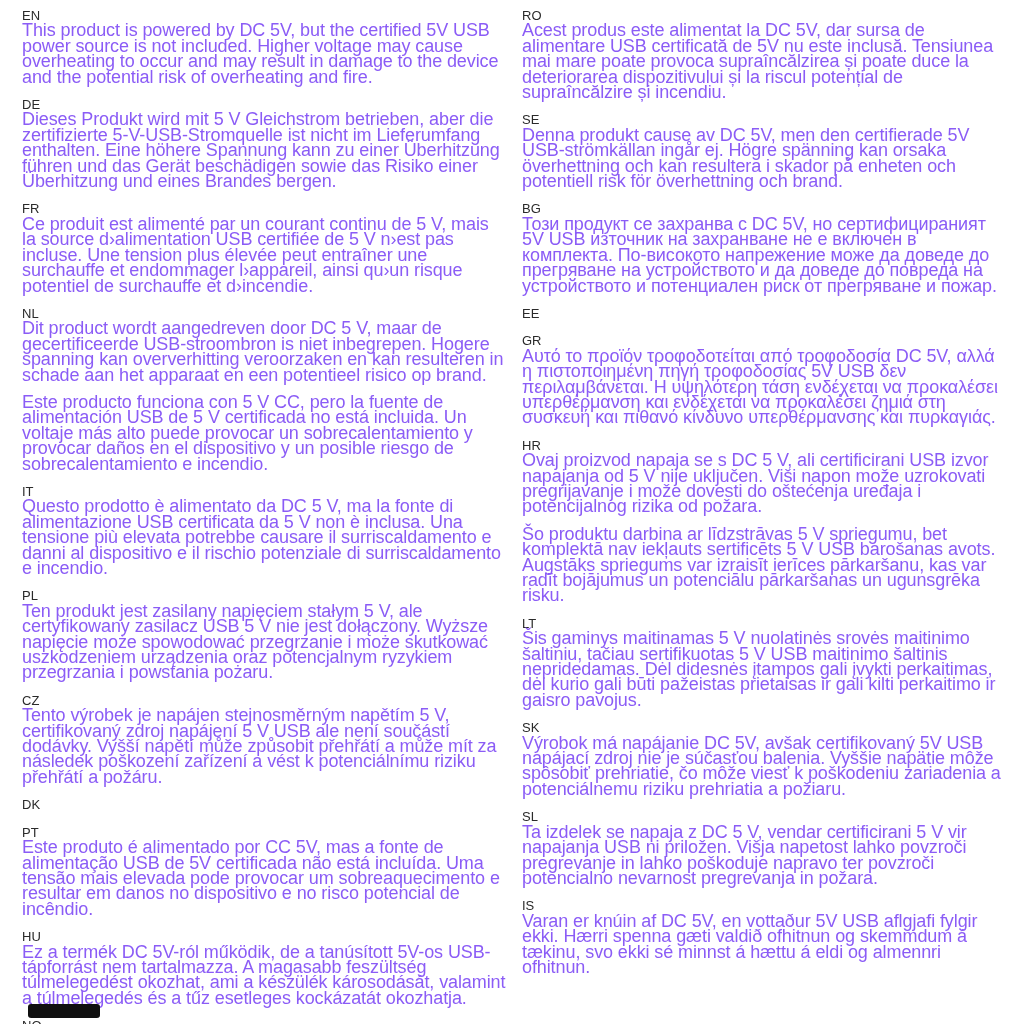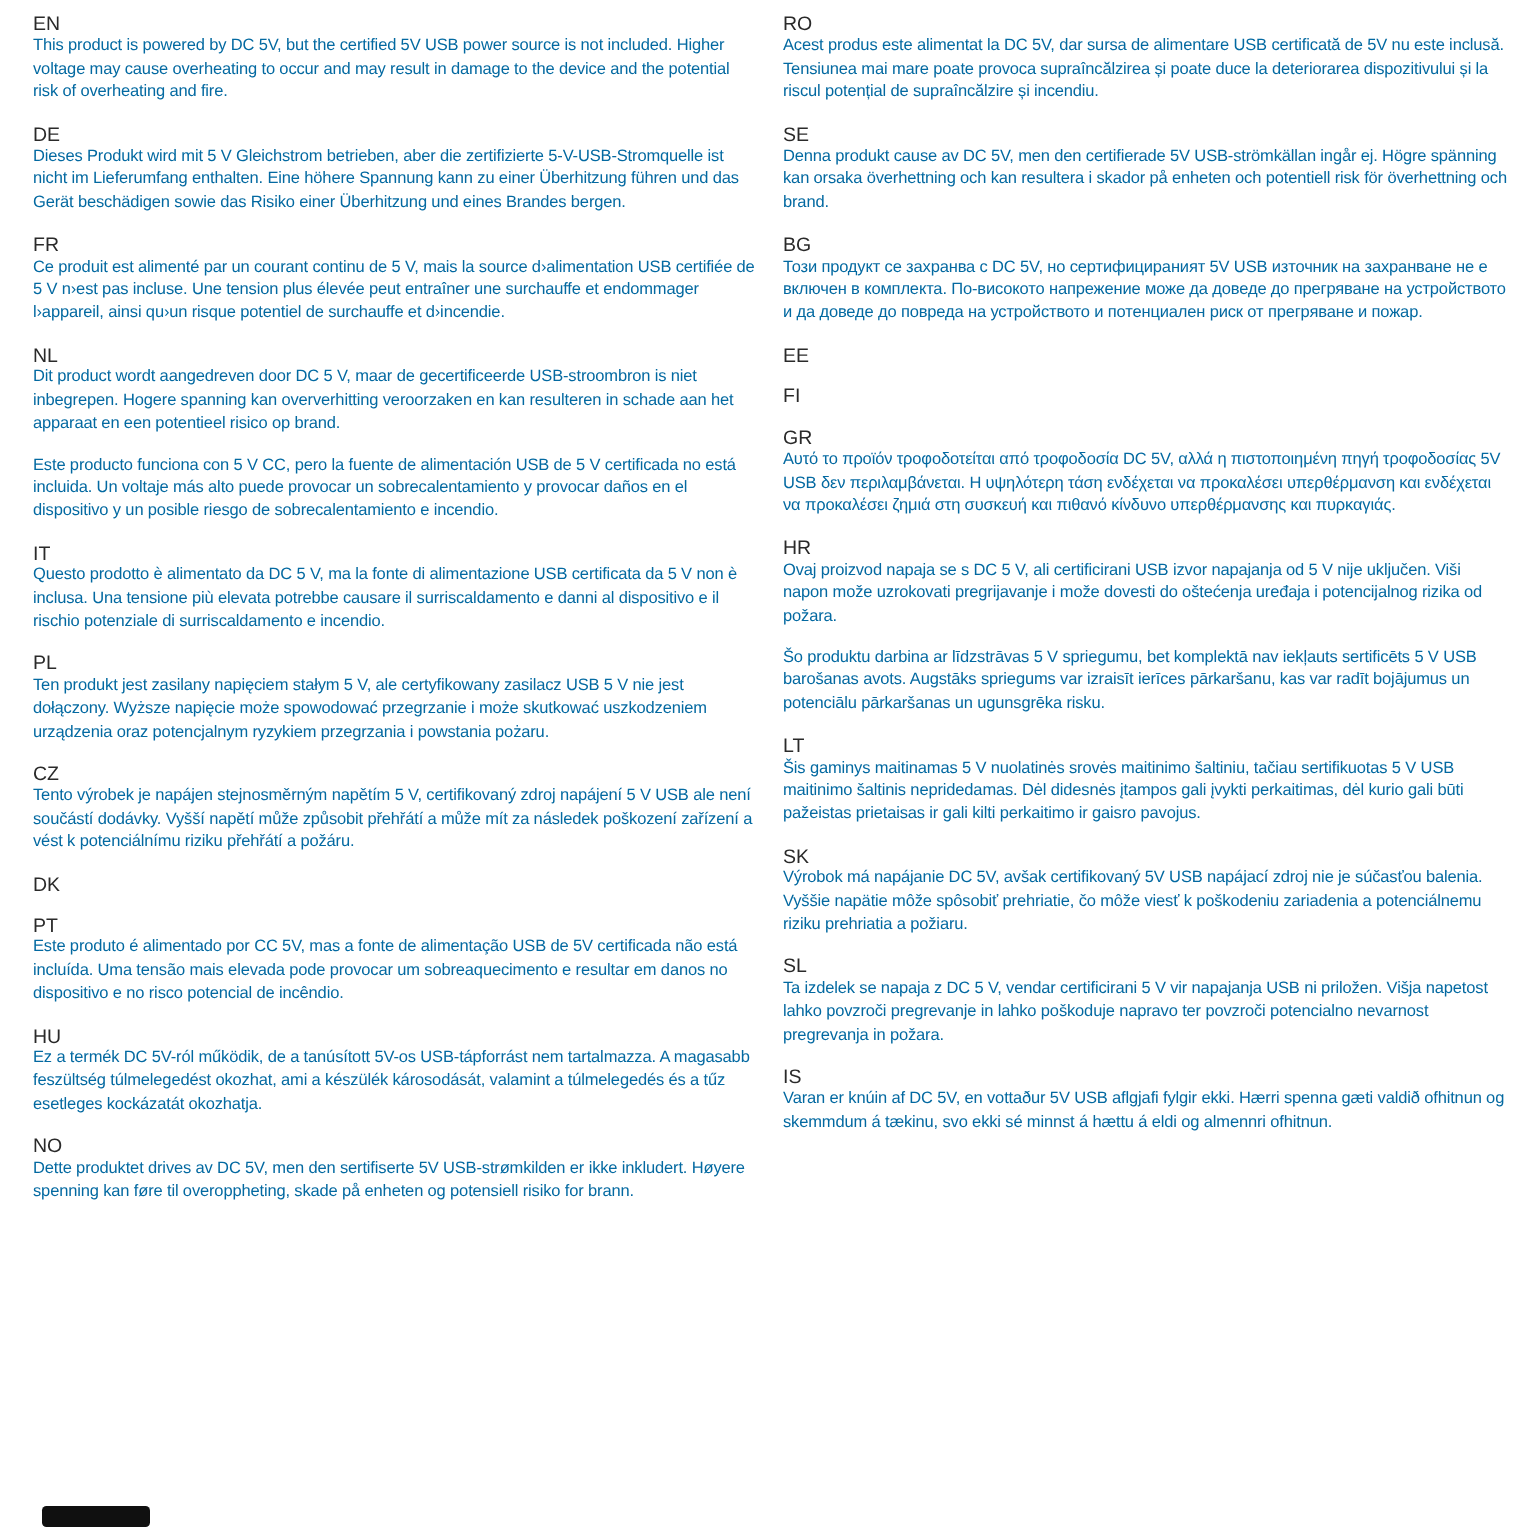--- a/index.html
+++ b/index.html
@@ -32,25 +32,25 @@
     margin: 0 0 12px 0;
   }
   .lang-code {
     font-size: 13px;
     font-weight: 400;
     line-height: 15.4px;
     margin: 0;
     color: #2a2a2a;
   }
   .lang-text {
-    font-size: 11px;
+    font-size: 18px;
     font-weight: 400;
     line-height: 15.4px;
     margin: 0;
-    color: #0369a1;
+    color: #8b5cf6;
     letter-spacing: -0.1px;
   }
   .crop-mark {
     position: absolute;
     left: 28px;
     top: 1004px;
     width: 72px;
     height: 14px;
     background: #101010;
     border-radius: 3px;
@@ -120,21 +120,20 @@
       <p class="lang-text">Denna produkt cause av DC 5V, men den certifierade 5V USB-strömkällan ingår ej. Högre spänning kan orsaka överhettning och kan resultera i skador på enheten och potentiell risk för överhettning och brand.</p>
     </section>
     <section class="lang-block">
       <h2 class="lang-code">BG</h2>
       <p class="lang-text">Този продукт се захранва с DC 5V, но сертифицираният 5V USB източник на захранване не е включен в комплекта. По-високото напрежение може да доведе до прегряване на устройството и да доведе до повреда на устройството и потенциален риск от прегряване и пожар.</p>
     </section>
     <section class="lang-block">
       <h2 class="lang-code">EE</h2>
     </section>
     <section class="lang-block">
-      <h2 class="lang-code">FI</h2>
     </section>
     <section class="lang-block">
       <h2 class="lang-code">GR</h2>
       <p class="lang-text">Αυτό το προϊόν τροφοδοτείται από τροφοδοσία DC 5V, αλλά η πιστοποιημένη πηγή τροφοδοσίας 5V USB δεν περιλαμβάνεται. Η υψηλότερη τάση ενδέχεται να προκαλέσει υπερθέρμανση και ενδέχεται να προκαλέσει ζημιά στη συσκευή και πιθανό κίνδυνο υπερθέρμανσης και πυρκαγιάς.</p>
     </section>
     <section class="lang-block">
       <h2 class="lang-code">HR</h2>
       <p class="lang-text">Ovaj proizvod napaja se s DC 5 V, ali certificirani USB izvor napajanja od 5 V nije uključen. Viši napon može uzrokovati pregrijavanje i može dovesti do oštećenja uređaja i potencijalnog rizika od požara.</p>
     </section>
     <section class="lang-block">

